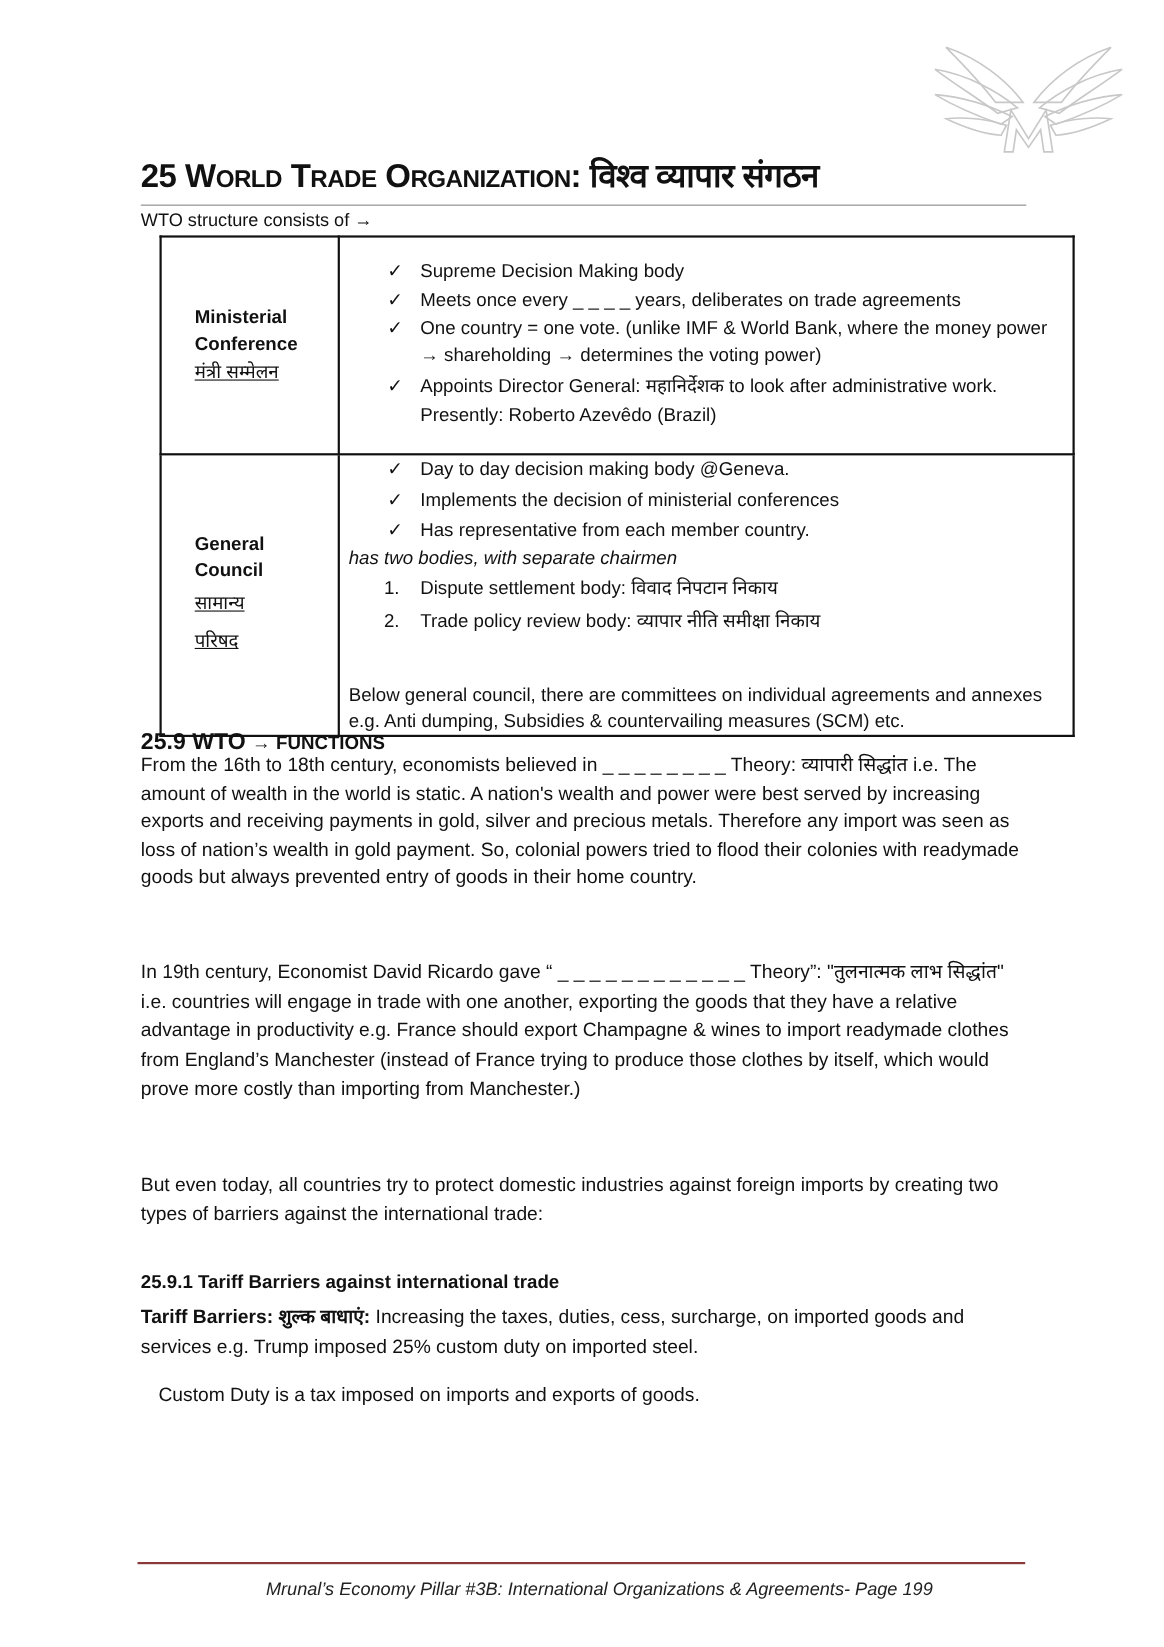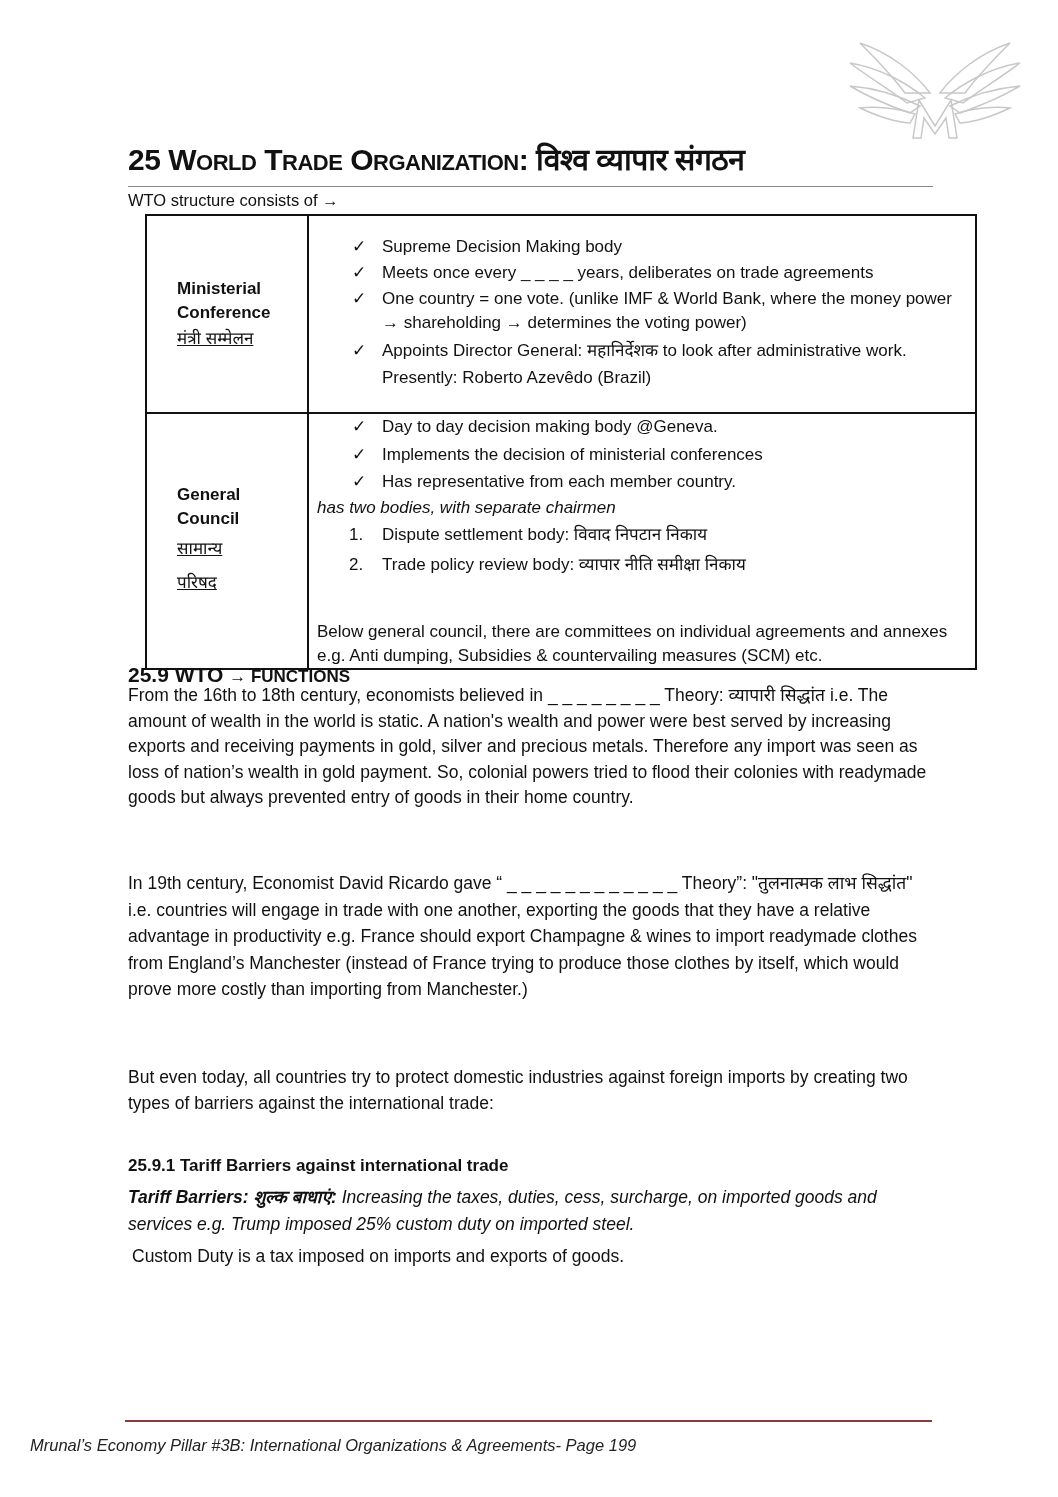--- a/index.html
+++ b/index.html
@@ -32,21 +32,21 @@
   .italic { font-style: italic; line-height: 24px; }
   ol.bodies { list-style: none; margin: 0; padding: 0; }
   ol.bodies li { position: relative; padding-left: 65px; line-height: 30px; }
   ol.bodies li .num { position: absolute; left: 32px; }
   .below { line-height: 24px; margin-top: 40px; }
   .sec-head { position: absolute; left: 128px; top: 663px; font-size: 21px; font-weight: bold; }
   .sec-head .small { font-size: 17px; }
   .para { position: absolute; left: 128px; width: 810px; font-size: 17.5px; line-height: 25.5px; }
   .sub-head { position: absolute; left: 128px; top: 1156px; font-size: 17px; font-weight: bold; }
   .footer-line { position: absolute; left: 125px; top: 1420px; width: 807px; height: 0; border-top: 2px solid #8b3a3a; }
-  .footer { position: absolute; left: 0; width: 848px; top: 1436px; text-align: left; font-size: 16.5px; font-style: italic; color: #222; padding-left: 30px; box-sizing: border-box; }
+  .footer { position: absolute; left: 0; width: 848px; top: 1436px; text-align: right; font-size: 16.5px; font-style: italic; color: #222; padding-left: 30px; box-sizing: border-box; }
 </style>
 </head>
 <body>
 
 <div class="logo">
   <svg width="200" height="110" viewBox="0 0 200 110" fill="none" stroke="#c8c8c8" stroke-width="1.5">
     <path d="M95 55 C80 35 55 15 25 5 C40 20 55 35 70 55 Z"></path>
     <path d="M90 60 C72 45 45 30 15 25 C35 40 55 52 72 65 Z"></path>
     <path d="M85 68 C65 58 40 50 15 48 C35 60 55 68 75 75 Z"></path>
     <path d="M80 76 C62 70 40 68 25 70 C42 78 60 84 75 85 Z"></path>
@@ -111,19 +111,19 @@
 
 <div class="sec-head">
   <span>25.9 WTO </span><span class="small">→ FUNCTIONS</span>
 </div>
 
 <p class="para" style="top:683px; margin:0;">From the 16th to 18th century, economists believed in  _ _ _ _  _ _ _ _ Theory: व्यापारी सिद्धांत i.e. The amount of wealth in the world is static. A nation's wealth and power were best served by increasing exports and receiving payments in gold, silver and precious metals. Therefore any import  was seen as loss of nation’s wealth in gold payment. So, colonial powers tried to flood their colonies with readymade goods but always prevented entry of goods in their home country.</p>
 <p class="para" style="top:870px; margin:0; line-height:26.5px;">In 19th century, Economist David Ricardo gave “ _ _ _ _  _ _ _ _  _ _ _ _ Theory”: "तुलनात्मक लाभ सिद्धांत" i.e. countries will engage in trade with one another, exporting the goods that they have a relative advantage in productivity e.g. France should export Champagne &amp; wines to import readymade clothes from England’s Manchester (instead of France trying to produce those clothes by itself, which would prove more costly than importing from Manchester.)</p>
 <p class="para" style="top:1065px; margin:0;">But even today, all countries try to protect domestic industries against foreign imports by creating two types of barriers against the international trade:</p>
 
 <div class="sub-head">25.9.1  Tariff Barriers against international trade</div>
-<p class="para" style="top:1184px; margin:0; line-height:27px;font-style:italic;">
+<p class="para" style="top:1184px; margin:0; line-height:27px;">
   <b>Tariff Barriers: शुल्क बाधाएं:</b><span> Increasing the taxes, duties, cess, surcharge, on imported goods and services e.g. Trump imposed 25% custom duty on imported steel.</span>
 </p>
-<p class="para" style="top:1240px; margin:4px;">Custom Duty is a tax imposed on imports and exports of goods.</p>
+<p class="para" style="top:1240px; margin:16px;">Custom Duty is a tax imposed on imports and exports of goods.</p>
 
 <div class="footer-line"></div>
 <div class="footer">Mrunal’s Economy Pillar #3B: International Organizations &amp; Agreements- Page 199</div>
 
 </body></html>

